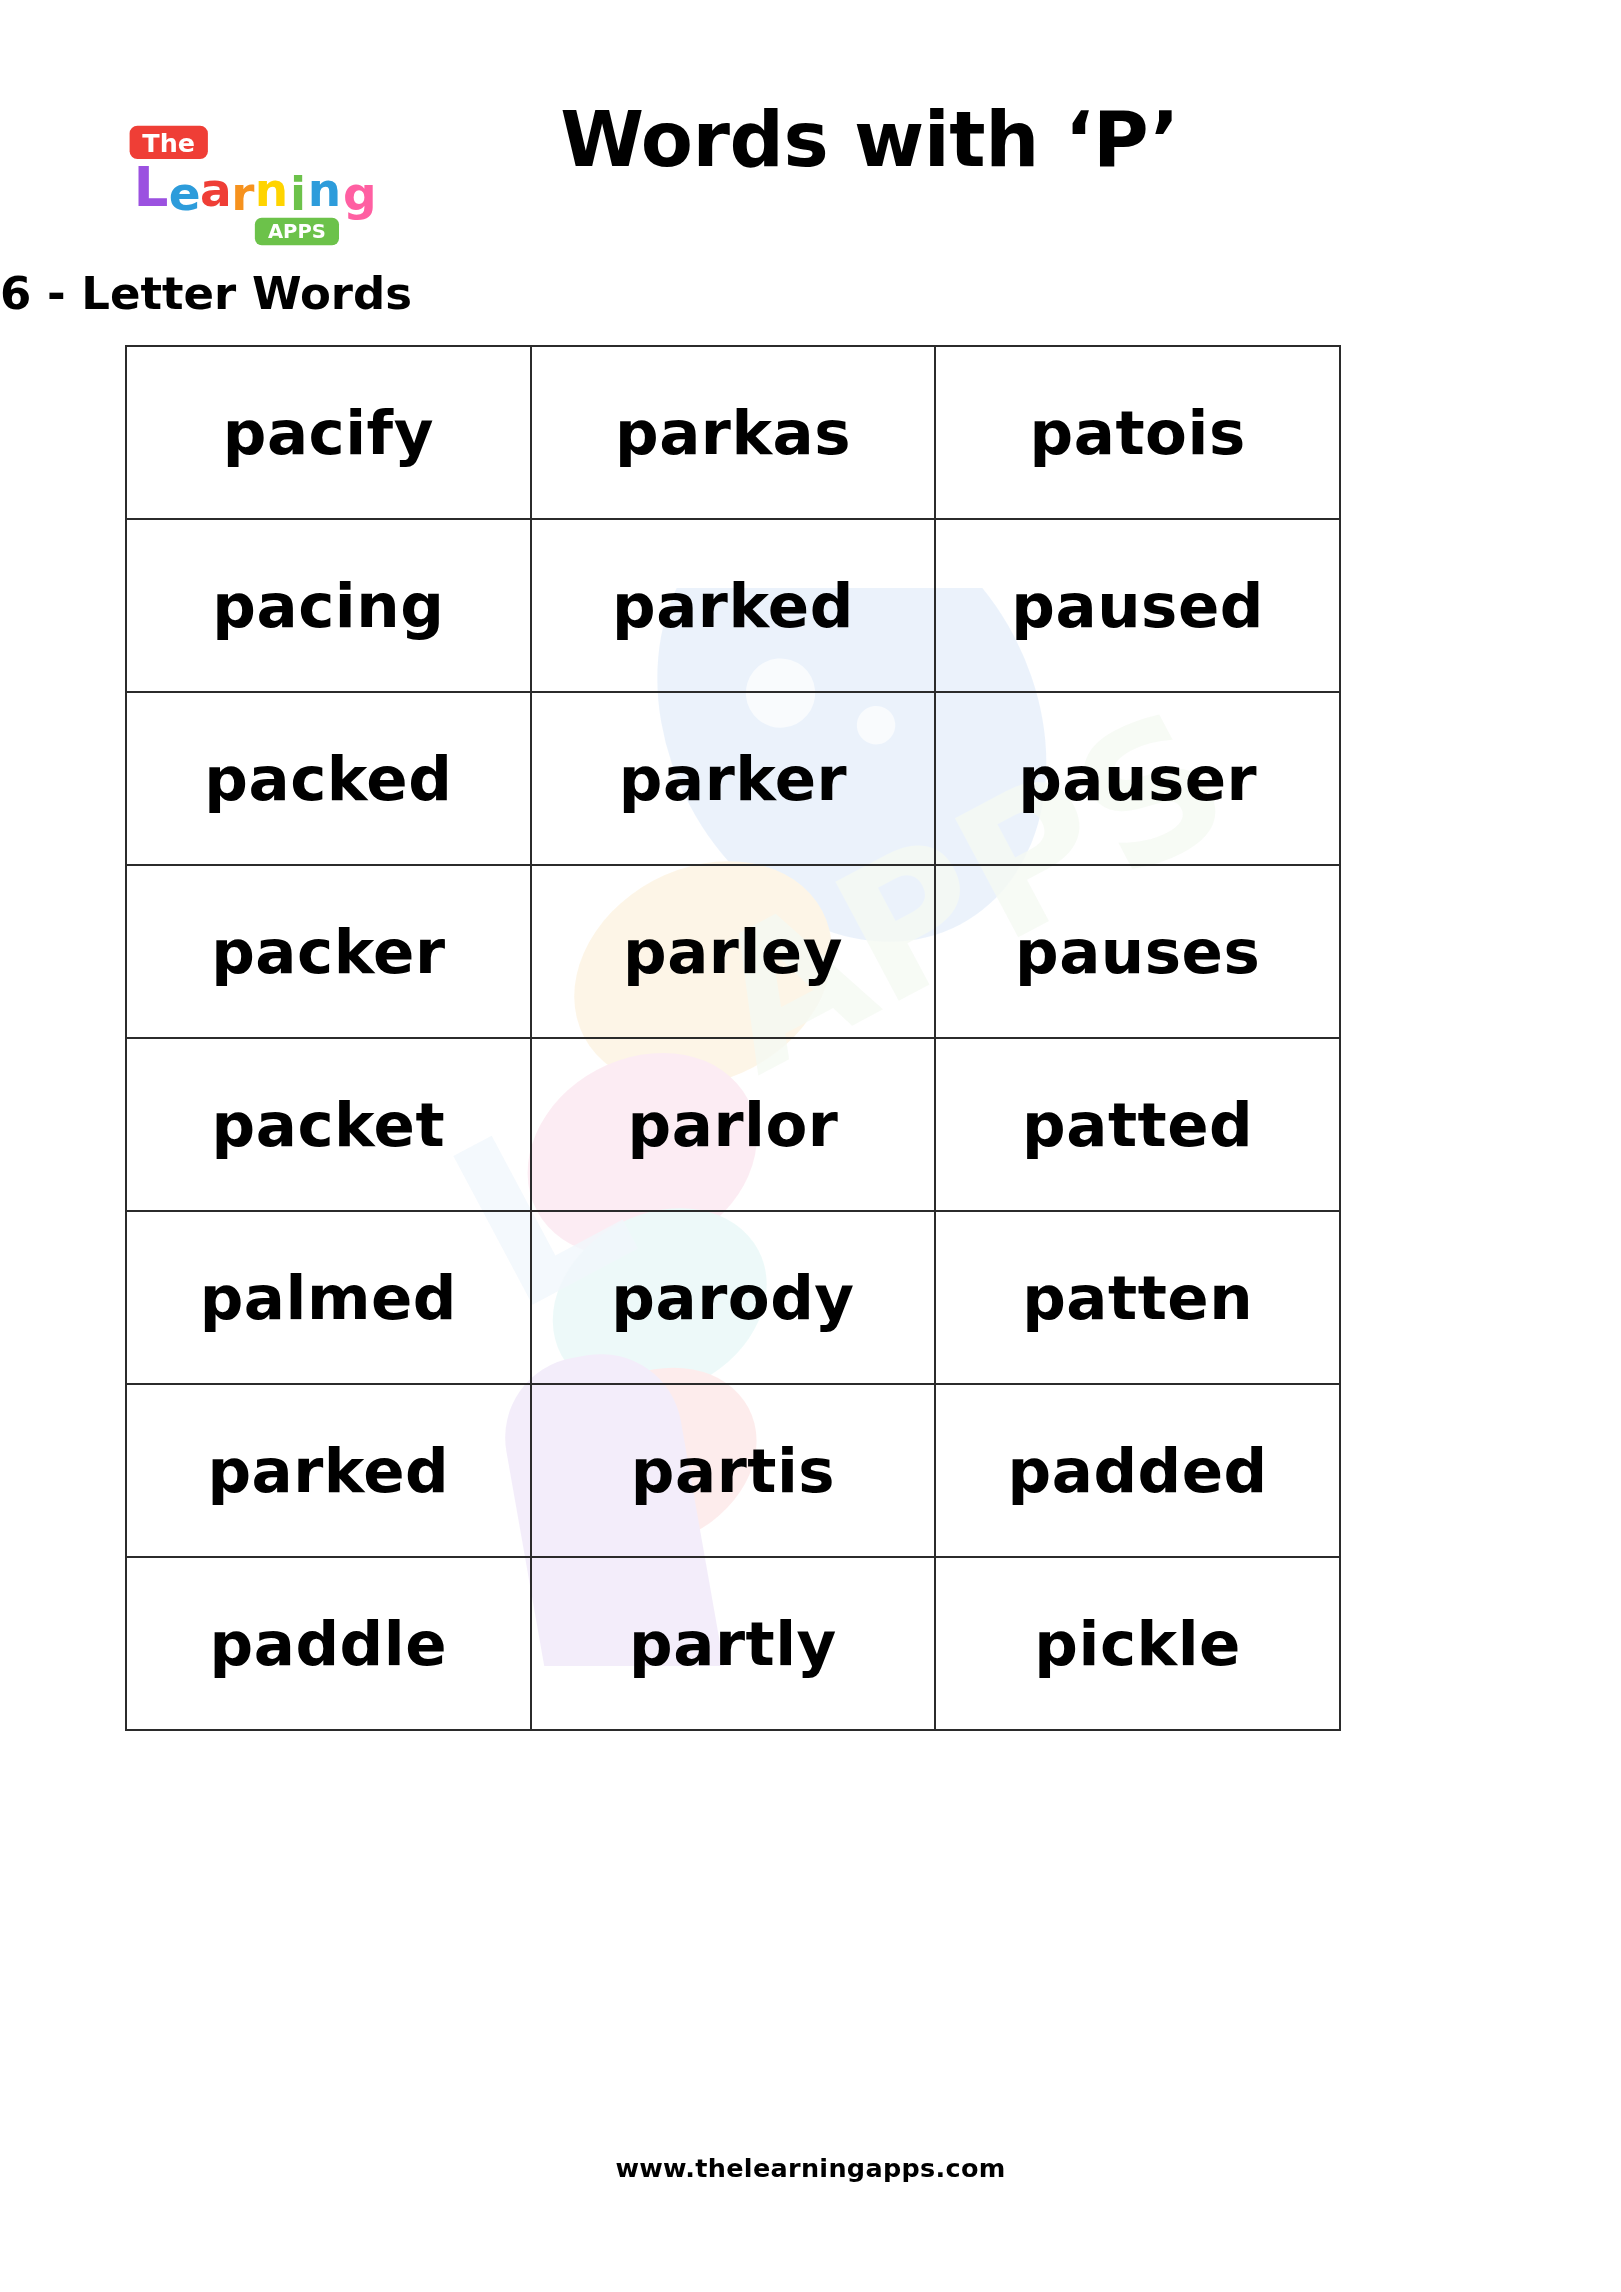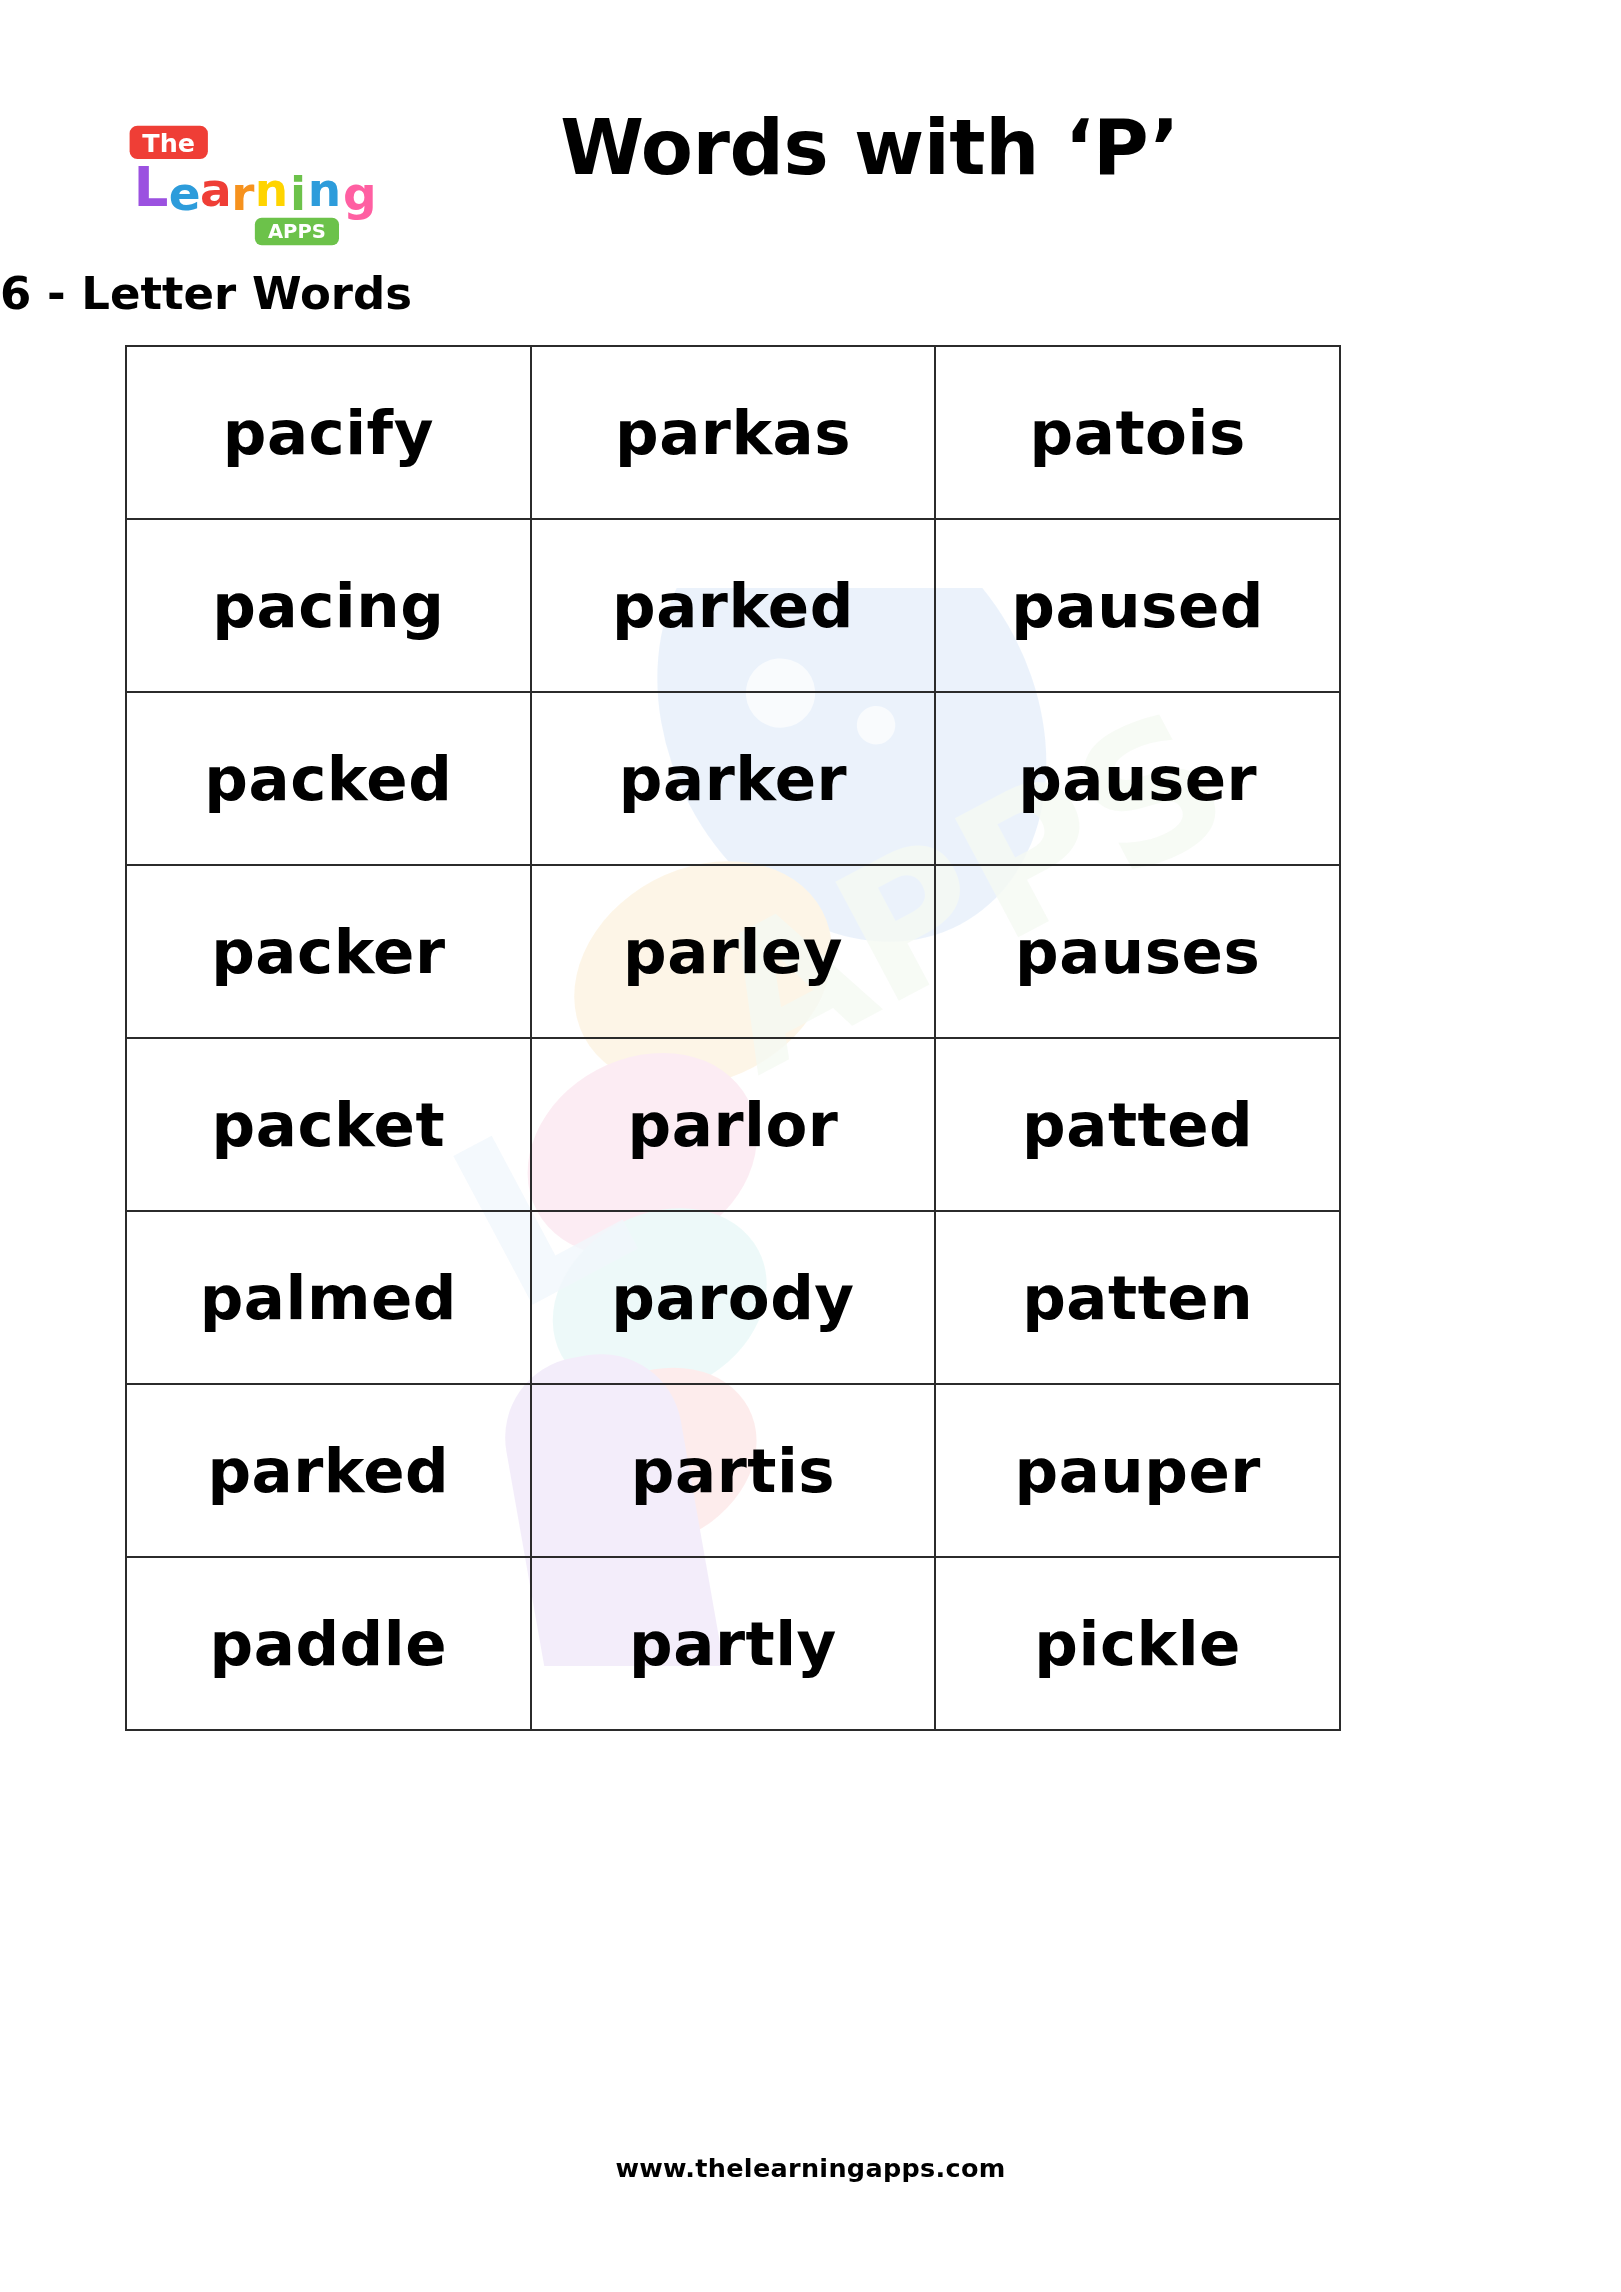--- a/index.html
+++ b/index.html
@@ -50,21 +50,21 @@
     top: 116px;
     width: 372px;
     height: 137px;
   }
   .title {
     font-family: "DejaVu Sans", sans-serif;
     font-weight: bold;
     font-size: 76px;
     color: #000000;
     letter-spacing: -0.5px;
-    margin: 12px;
+    margin: 4px;
     padding-left: 118px;
     line-height: 1.0;
   }
   .subtitle {
     position: absolute;
     left: 0;
     right: 0;
     top: 267px;
     text-align: left;
     font-family: "DejaVu Sans", sans-serif;
@@ -186,21 +186,21 @@
         <td>patted</td>
       </tr>
       <tr>
         <td>palmed</td>
         <td>parody</td>
         <td>patten</td>
       </tr>
       <tr>
         <td>parked</td>
         <td>partis</td>
-        <td>pauper</td>
+        <td>padded</td>
       </tr>
       <tr>
         <td>paddle</td>
         <td>partly</td>
         <td>pickle</td>
       </tr>
     </tbody>
   </table>
 
   <div class="footer">www.thelearningapps.com</div>

